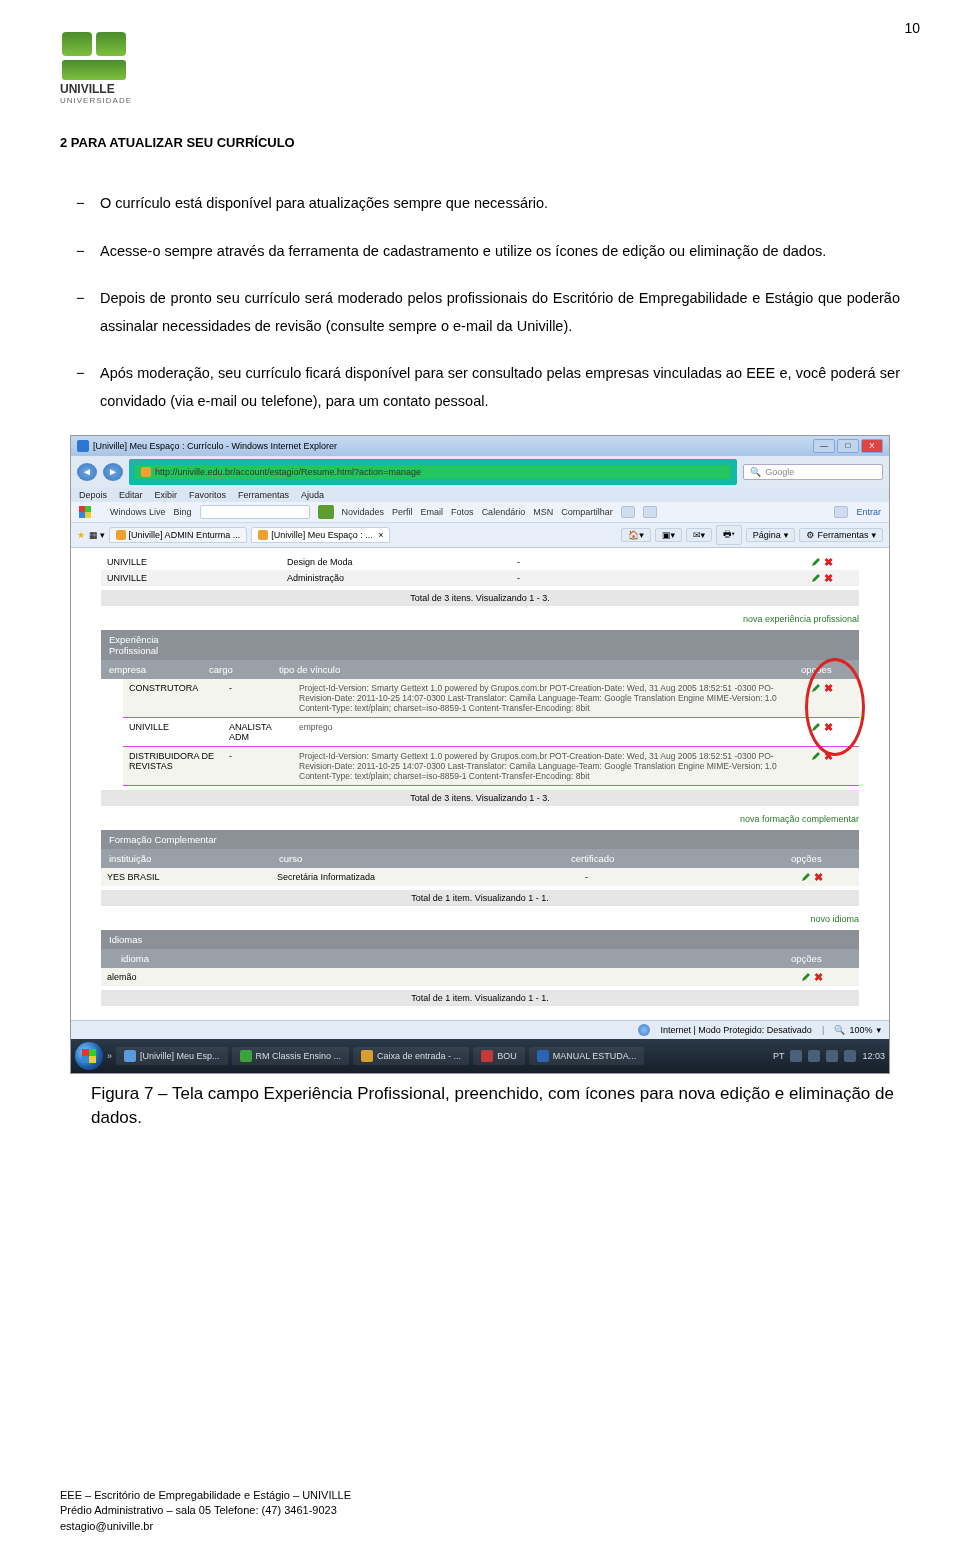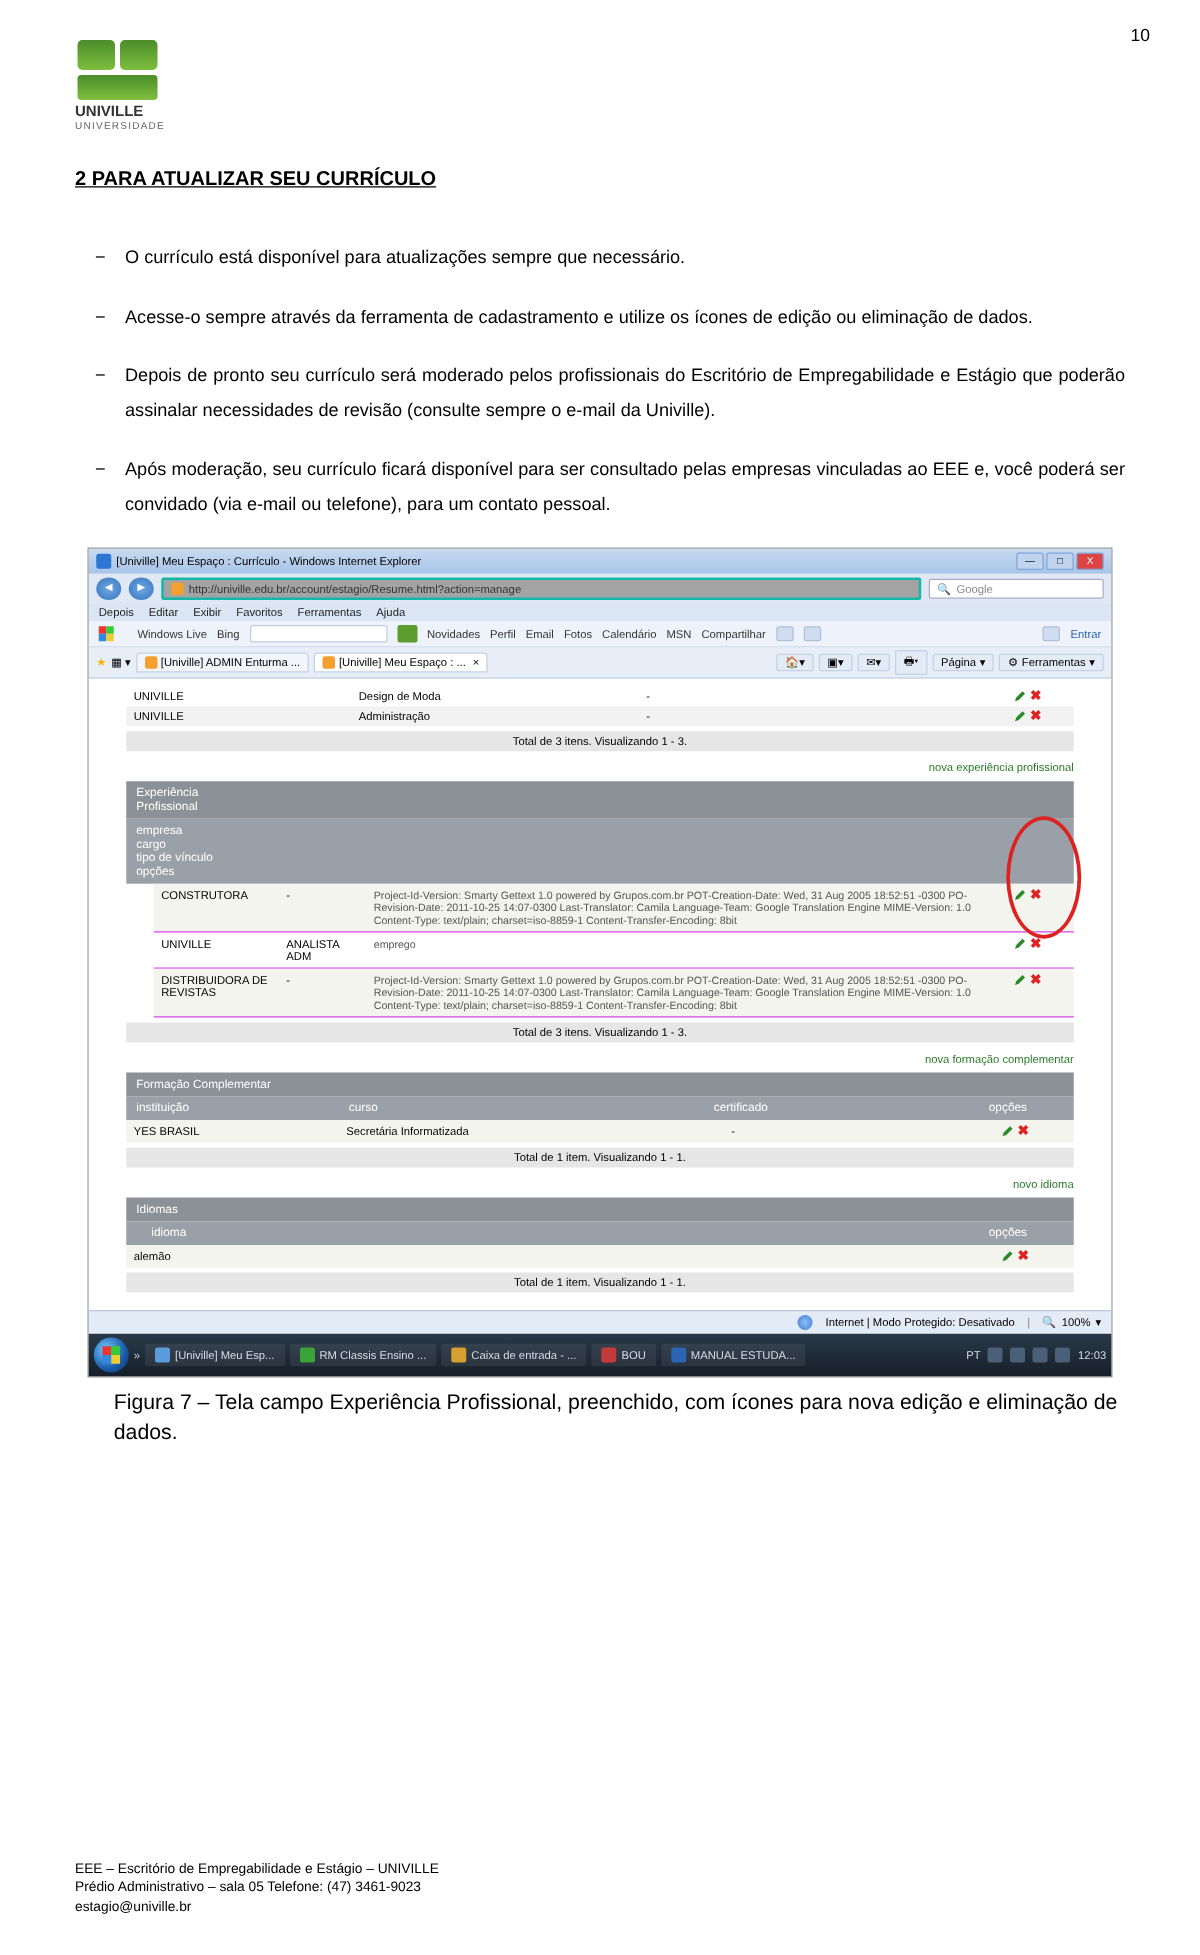--- a/index.html
+++ b/index.html
@@ -38,24 +38,23 @@
     margin: 2px;
   }
   .logo-bottom {
     width: 64px; height: 20px; margin: 2px;
     background: linear-gradient(180deg,#4a8c2a,#7fbf3f);
     border-radius: 3px;
   }
   .logo-text1 { font-size: 12px; font-weight: bold; color:#333; margin-top:2px;}
   .logo-text2 { font-size: 8px; color:#666; letter-spacing:1px;}
   h2.section-title {
-    font-size: 16px;
+    font-size: 13px;
     font-weight: bold;
     margin: 30px 0 40px 0;
-    text-decoration: underline;
   }
   ul.dash-list {
     list-style: none;
     padding-left: 40px;
     text-align: justify;
   }
   ul.dash-list li {
     position: relative;
     margin-bottom: 20px;
     line-height: 1.9;
@@ -89,21 +88,21 @@
   .win-btn {width:22px;height:14px;background:#c0d4ee;border:1px solid #7fa7d9;border-radius:2px;font-size:8px;text-align:center;line-height:12px;}
   .win-btn.close{background:#d44;color:#fff;}
   .addrbar {
     background:#e0e8f4;
     padding:3px 6px;
     display:flex;
     align-items:center;
     gap:6px;
   }
   .navbtn{width:20px;height:18px;background:radial-gradient(#6fa7e0,#3576c0);border-radius:50%;color:#fff;text-align:center;line-height:18px;font-size:10px;}
-  .addrinput{flex:1;background:#a3a3a3;border:2px solid #14b8a6;border-radius:2px;padding:2px 6px;font-size:9px;color:#333;display:flex;align-items:center;gap:4px;}
+  .addrinput{flex:1;background:#22c55e;border:6px solid #14b8a6;border-radius:2px;padding:2px 6px;font-size:9px;color:#333;display:flex;align-items:center;gap:4px;}
   .addr-ic{width:10px;height:10px;background:#f4a030;border-radius:2px;}
   .searchbox{width:140px;background:#fff;border:1px solid #aac;border-radius:2px;padding:2px 6px;font-size:9px;color:#888;display:flex;align-items:center;gap:4px;}
   .mag{color:#1668c6;}
   .menubar{background:#dbe6f4;padding:2px 8px;display:flex;gap:12px;font-size:9px;color:#222;}
   .livebar{background:#eef3fb;padding:3px 8px;display:flex;align-items:center;gap:8px;font-size:9px;color:#333;border-bottom:1px solid #cdd9ea;}
   .live-logo{display:flex;align-items:center;gap:19px;}
   .flag{width:12px;height:12px;display:grid;grid-template-columns:1fr 1fr;grid-template-rows:1fr 1fr;}
   .flag>div:nth-child(1){background:#e33;}
   .flag>div:nth-child(2){background:#3c3;}
   .flag>div:nth-child(3){background:#38d;}
@@ -302,21 +301,21 @@
               </svg></span>
           <span class="del-ic">✖</span>
         </div>
       </div>
       <div class="totals">Total de 3 itens. Visualizando 1 - 3.</div>
       <div class="newlink">nova experiência profissional</div>
 
       <div class="blockhead">
         <div style="width:100px;">Experiência Profissional</div>
       </div>
-      <div class="blockhead" style="margin-top:0;background:#9aa0a7;flex-direction:column;">
+      <div class="blockhead" style="margin-top:0;background:#9aa0a7;">
         <div style="width:100px;">empresa</div>
         <div style="width:70px;">cargo</div>
         <div style="flex:1;">tipo de vínculo</div>
         <div style="width:50px;text-align:left;">opções</div>
       </div>
       <div class="exp-inner">
         <div class="exprow alt">
           <div class="ec1">CONSTRUTORA</div>
           <div class="ec2">-</div>
           <div class="ec3">Project-Id-Version: Smarty Gettext 1.0 powered by Grupos.com.br POT-Creation-Date: Wed, 31 Aug 2005 18:52:51 -0300 PO-Revision-Date: 2011-10-25 14:07-0300 Last-Translator: Camila Language-Team: Google Translation Engine MIME-Version: 1.0 Content-Type: text/plain; charset=iso-8859-1 Content-Transfer-Encoding: 8bit</div>

